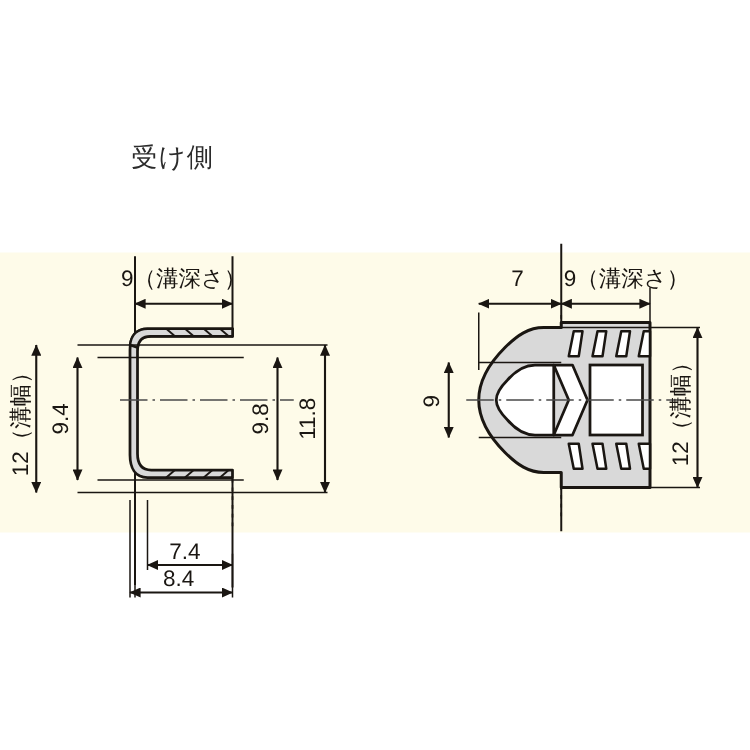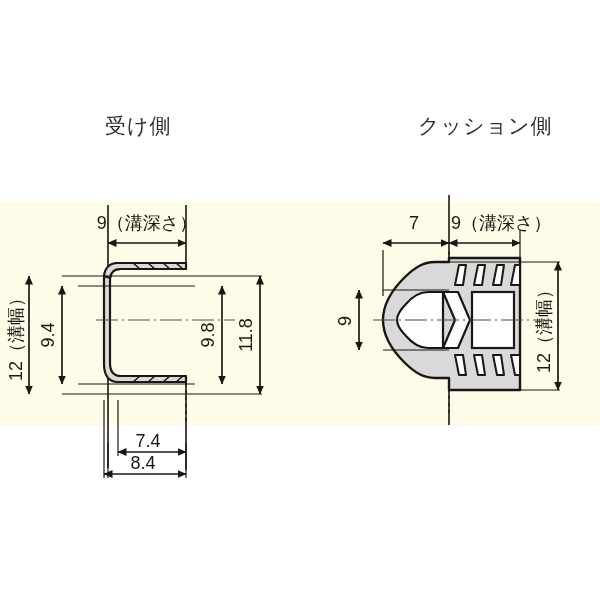--- a/index.html
+++ b/index.html
@@ -18,21 +18,20 @@
   text{font-family:"Liberation Sans","DejaVu Sans",sans-serif;fill:#1a1612;}
 </style>
 </head>
 <body>
 
 <div id="stage">
 
   <div class="band" style="top:202px;height:224px;background:#fefbe9;"></div>
 
   <div class="hdr" style="left:105px;top:112px;">受け側</div>
-  <div class="hdr" style="left:418px;top:112px;">クッション側</div>
 
   <svg width="600" height="600" viewBox="0 0 600 600">
     <defs>
       <marker id="ah" markerWidth="9" markerHeight="8" refX="8.5" refY="4" orient="auto" markerUnits="userSpaceOnUse">
         <path d="M0,0 L9,4 L0,8 z" fill="#1a1612"></path>
       </marker>
       <marker id="ah2" markerWidth="9" markerHeight="8" refX="0.5" refY="4" orient="auto" markerUnits="userSpaceOnUse">
         <path d="M9,0 L0,4 L9,8 z" fill="#1a1612"></path>
       </marker>
     </defs>

